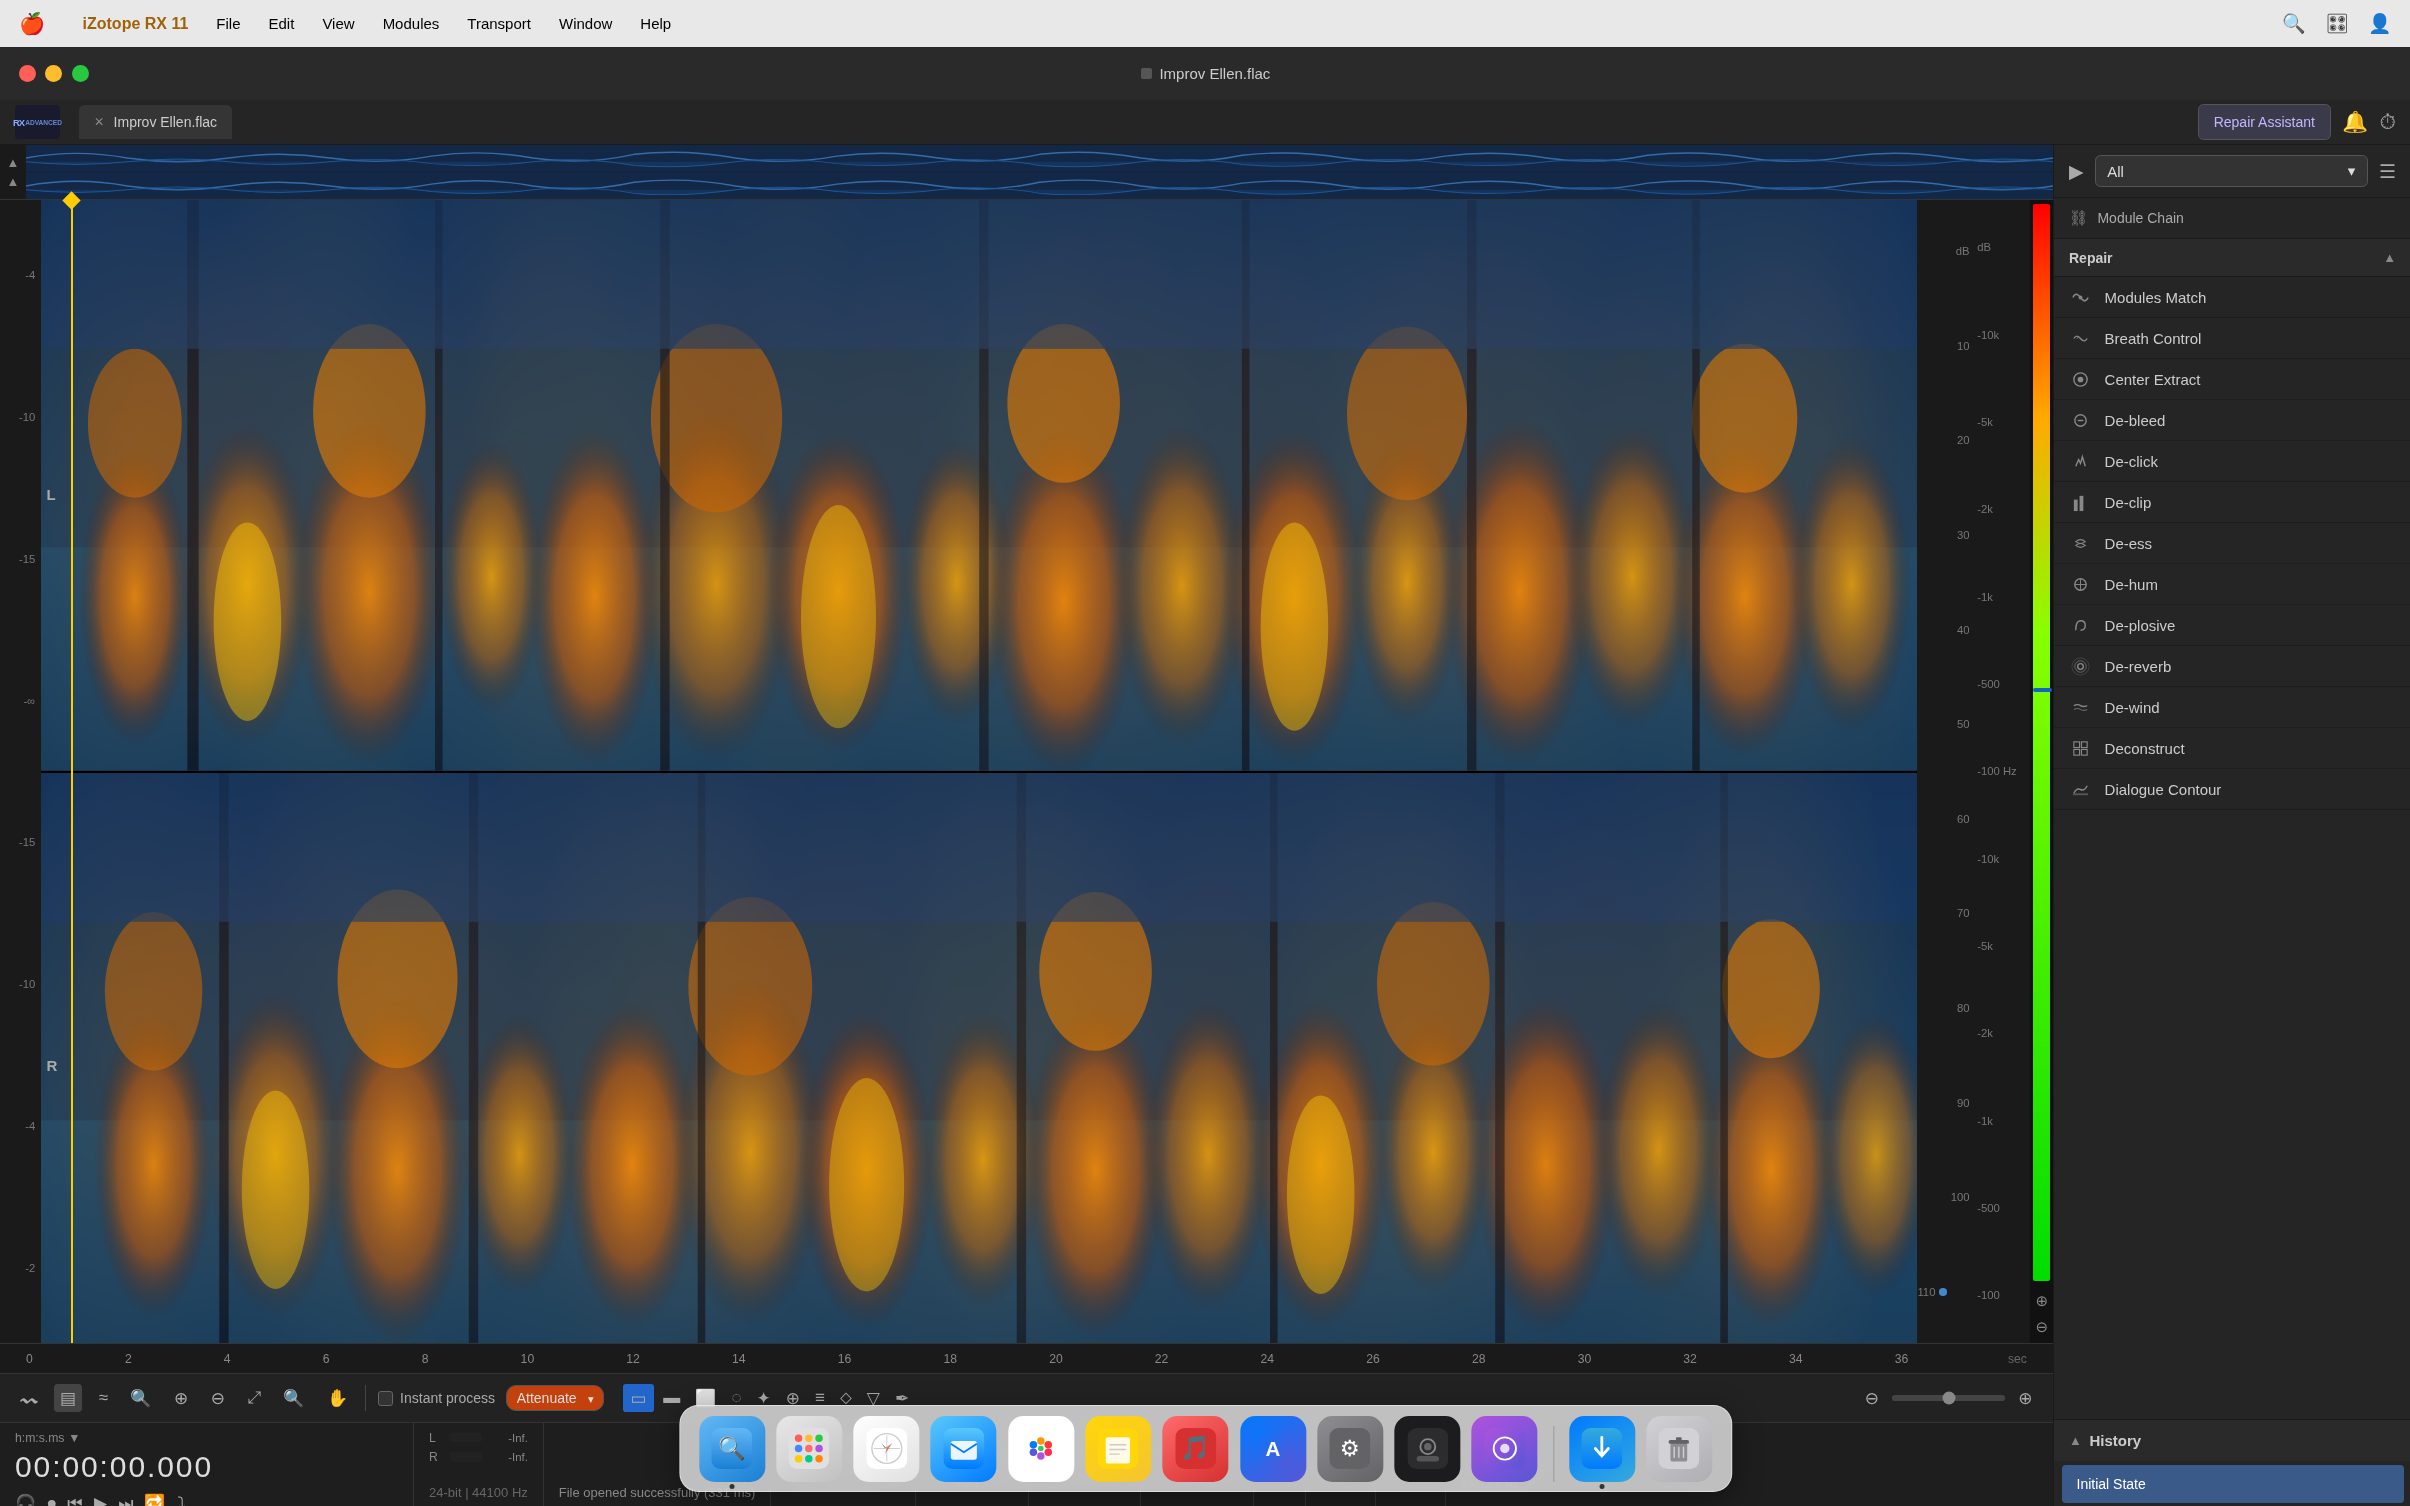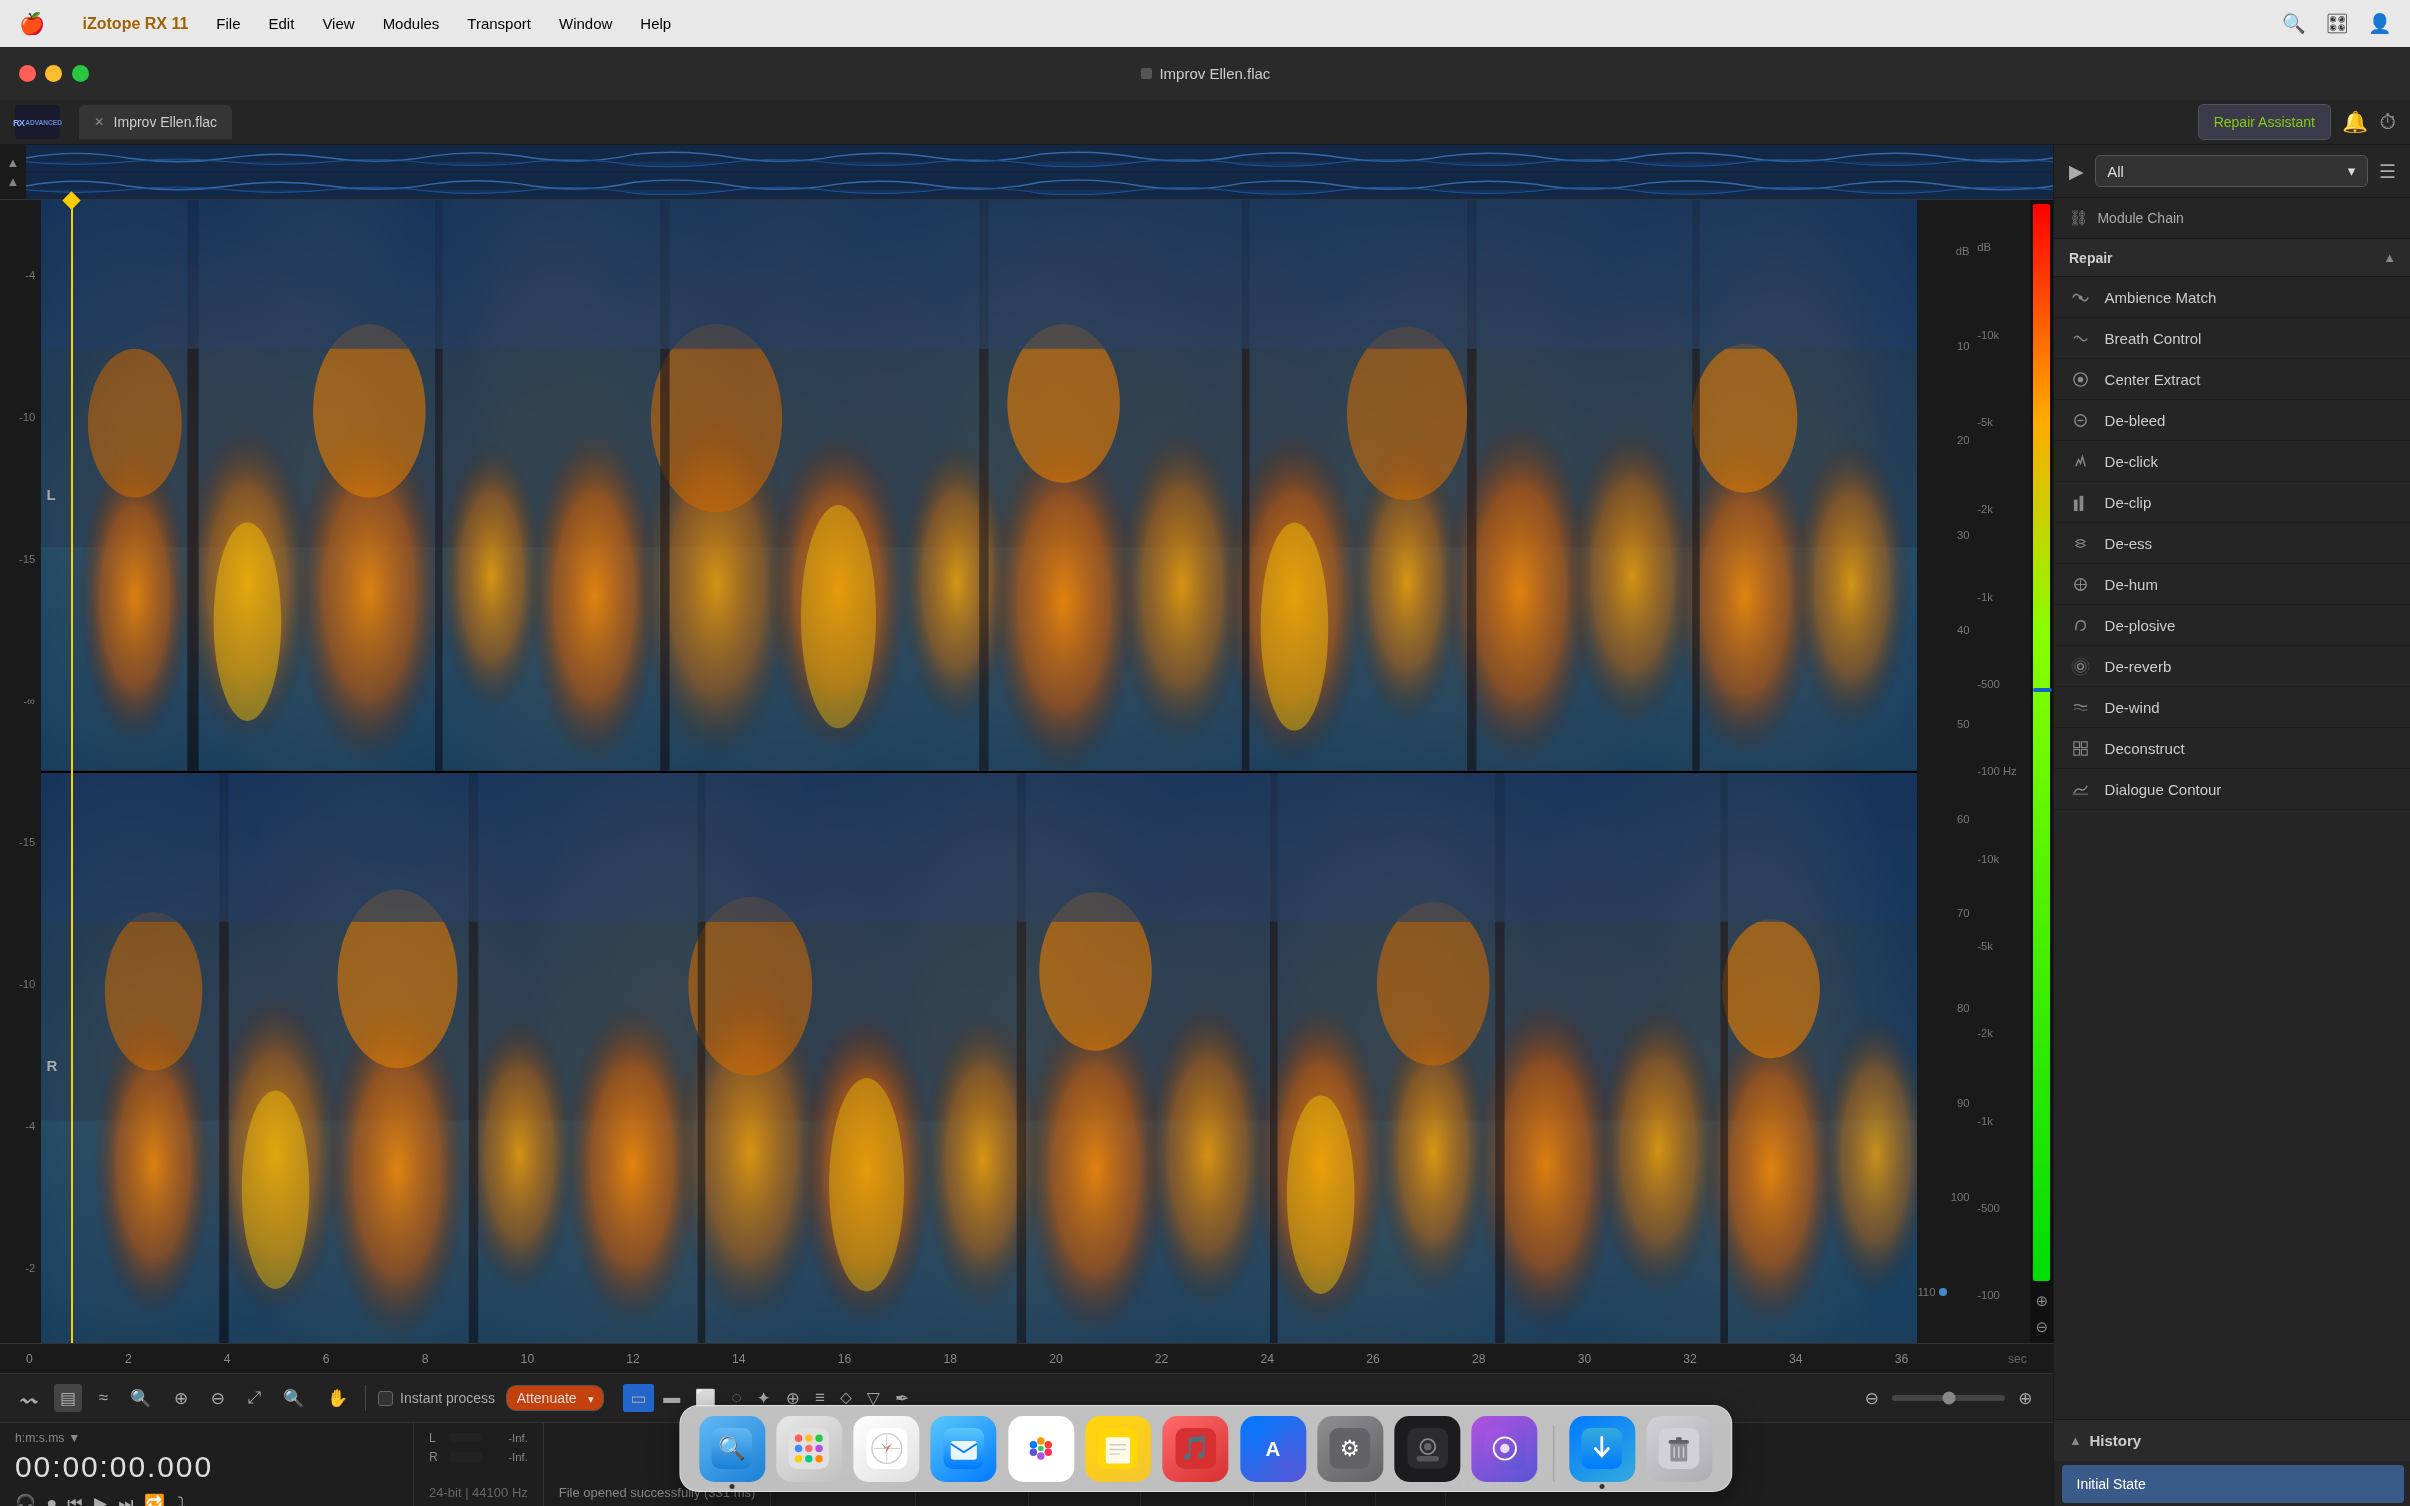--- a/index.html
+++ b/index.html
@@ -145,21 +145,21 @@
     .tabbar-right {
       margin-left: auto;
       display: flex;
       align-items: center;
       gap: 11.3px;
     }
     .repair-assistant-btn {
       background: #3a3a4a;
       border: 0.9px solid #555;
       border-radius: 5.6px;
-      color: #84cc16;
+      color: #c4b5fd;
       font-size: 14px;
       padding: 9px 15px;
       cursor: pointer;
     }
     .tabbar-icon-btn {
       color: #aaa;
       font-size: 21px;
       cursor: pointer;
     }
 
@@ -1170,21 +1170,21 @@
       </div>
 
       <div class="module-list">
         <div class="module-item">
           <div class="module-icon">
             <svg width="19" height="19" viewBox="0 0 20 20">
                 <path d="M2,10 Q5,3 10,10 Q15,17 18,10" stroke="#888" stroke-width="1.5" fill="none"></path>
                 <circle cx="10" cy="10" r="2" fill="#888"></circle>
               </svg>
           </div>
-          <span class="module-name">Ambience Match</span>
+          <span class="module-name">Modules Match</span>
         </div>
         <div class="module-item">
           <div class="module-icon">
             <svg width="19" height="19" viewBox="0 0 20 20">
                 <path d="M3,10 Q6,5 10,10 Q14,15 17,10" stroke="#888" stroke-width="1.5" fill="none"></path>
                 <path d="M6,10 Q8,7 10,10" stroke="#888" stroke-width="1" fill="none"></path>
               </svg>
           </div>
           <span class="module-name">Breath Control</span>
         </div>

